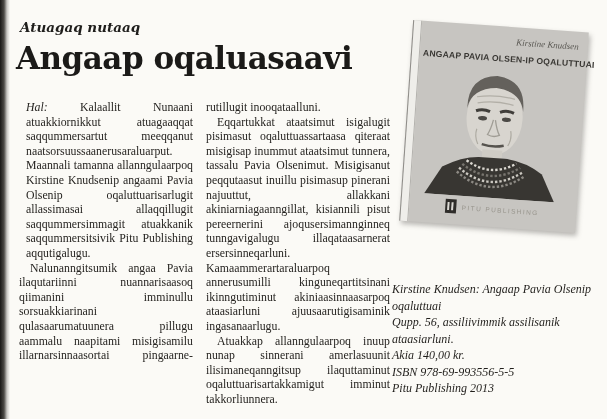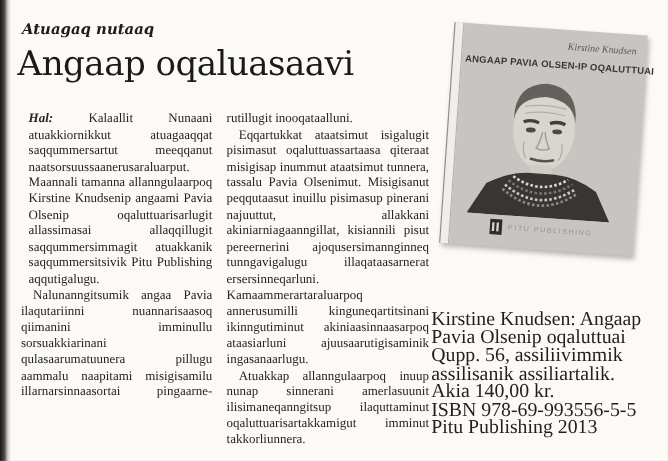--- a/index.html
+++ b/index.html
@@ -4,28 +4,28 @@
 <style>
   html,body{margin:0;padding:0;}
   body{width:607px;height:419px;overflow:hidden;background:#e8e6e2;}
   .page{position:relative;width:607px;height:419px;background:#fbfaf6;overflow:hidden;
         font-family:"Liberation Serif", serif;color:#262421;}
   .scan-shadow{position:absolute;left:0;top:0;width:10px;height:419px;
         background:linear-gradient(90deg,#181715 0%,#4c4a46 40%,rgba(110,108,104,.35) 70%,rgba(110,108,104,0) 100%);}
   .kicker{position:absolute;left:20px;top:19px;font-family:"DejaVu Serif", serif;
         font-weight:bold;font-style:italic;font-size:13.5px;color:#1e1d1b;}
   .headline{position:absolute;left:16px;top:40px;margin:0;font-family:"DejaVu Serif", serif;
-        font-weight:normal;font-size:31px;letter-spacing:-.5px;color:#1b1a18;}
+        font-weight:bold;font-size:31px;letter-spacing:-.5px;color:#1b1a18;}
   .col{position:absolute;top:100px;font-size:11.8px;line-height:14.6px;text-align:justify;
         overflow-wrap:break-word;}
   .col1{left:19px;width:174px;}
   .col2{left:206px;width:184px;}
   .col p{margin:0;}
   .intro{padding-left:7px;}
-  .lead{font-style:italic;font-weight:bold;}
+  .lead{font-style:italic;font-weight:normal;}
   .spaced{margin-top:15px !important;}
   .indent{text-indent:11px;}
   .fill{text-align-last:justify;}
   
   .book{position:absolute;left:406px;top:26px;width:176px;height:201px;
         background:#c7c5c1;transform:rotate(4deg);transform-origin:50% 50%;
         box-shadow:2px 3px 5px rgba(60,58,54,.35);}
   .spine{position:absolute;left:0;top:0;width:7px;height:100%;
         background:#efeeea;border-right:1px solid #b3b1ad;border-left:1px solid #8d8b87;}
   .cover-author{position:absolute;right:9px;top:10px;font-family:"Liberation Serif", serif;
@@ -35,22 +35,22 @@
         letter-spacing:.2px;color:#393733;white-space:nowrap;}
   .portrait{position:absolute;left:13px;top:40px;}
   .cover-bottom{position:absolute;left:7px;right:0;bottom:11px;display:flex;
         align-items:center;justify-content:center;gap:6px;}
   .pub-logo{display:inline-block;width:11px;height:14px;background:#2f2d2a;position:relative;}
   .pub-logo:before{content:"";position:absolute;left:2px;top:3px;width:2px;height:8px;background:#dcdad5;}
   .pub-logo:after{content:"";position:absolute;left:6px;top:3px;width:2px;height:8px;background:#dcdad5;}
   .pub-name{font-family:"Liberation Sans", sans-serif;font-size:6.5px;letter-spacing:1.4px;
         color:#98958d;}
   
-  .caption{position:absolute;left:392px;top:281px;width:212px;
-        font-size:18px;line-height:16.5px;color:#211f1c;}
+  .caption{position:absolute;left:392px;top:281px;width:212px;font-style:italic;
+        font-size:12px;line-height:16.5px;color:#211f1c;}
 </style>
 </head>
 <body>
 
 <div class="page">
   <div class="scan-shadow"></div>
 
   <div class="kicker">Atuagaq nutaaq</div>
   <h1 class="headline">Angaap oqaluasaavi</h1>
 
@@ -104,18 +104,18 @@
     </svg>
 
     <div class="cover-bottom">
       <span class="pub-logo"></span>
       <span class="pub-name">PITU PUBLISHING</span>
     </div>
   </div>
 
   <div class="caption">
     <div>Kirstine Knudsen: Angaap Pavia Olsenip oqaluttuai</div>
-    <div>Qupp. 56, assiliivimmik assilisanik assiliartalik.</div>
+    <div>Qupp. 56, assiliivimmik assilisanik ataasiarluni.</div>
     <div>Akia 140,00 kr.</div>
     <div>ISBN 978-69-993556-5-5</div>
     <div>Pitu Publishing 2013</div>
   </div>
 </div>
 
 </body></html>

